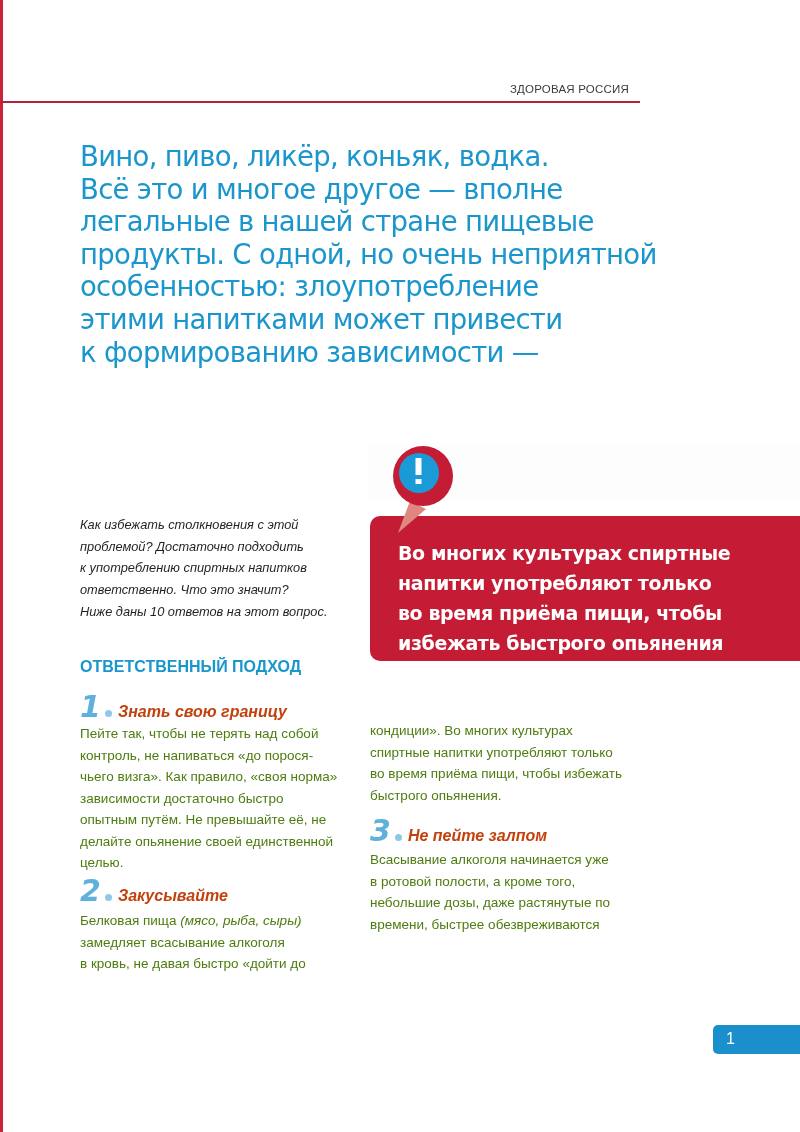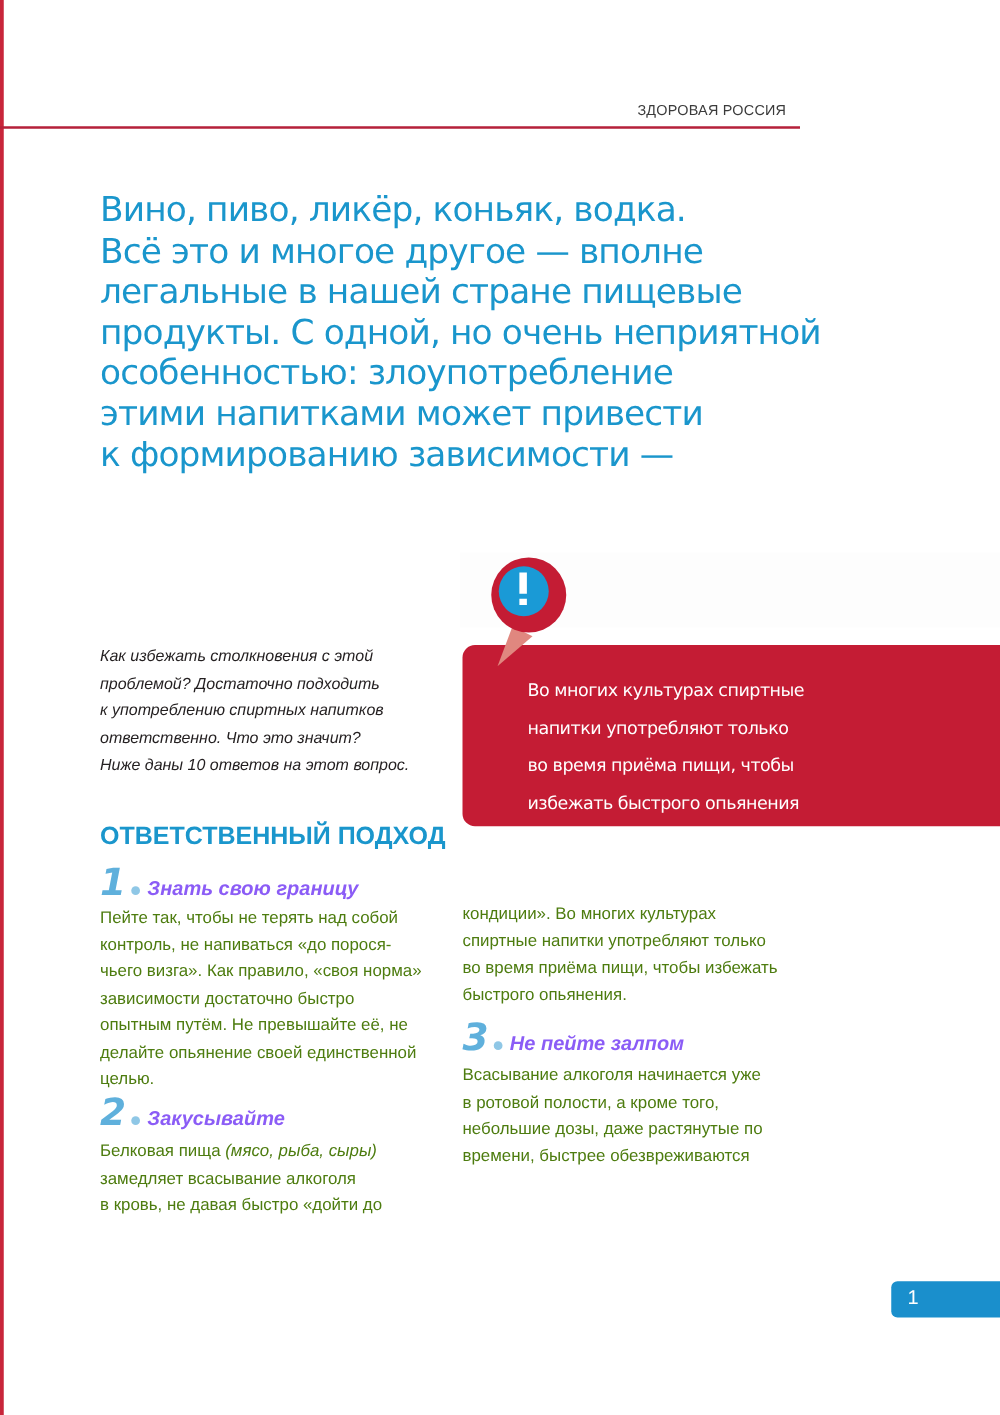--- a/index.html
+++ b/index.html
@@ -7,53 +7,53 @@
       width: 800px; height: 1132px; position: relative; overflow: hidden;
       background: #ffffff; font-family: "Liberation Sans", sans-serif; color: #231f20;
     }
     .left-rule { position: absolute; left: 0; top: 0; width: 3px; height: 1132px; background: #c8253a; }
     .header-rule { position: absolute; left: 0; top: 101px; width: 640px; height: 2px; background: #b5213a; }
     .running-head {
       position: absolute; right: 171px; top: 83px; font-size: 11.5px; letter-spacing: 0.2px;
       color: #3b3b3b; font-family: "Liberation Sans", sans-serif;
     }
     .lead {
-      position: absolute; left: 80px; top: 152px; width: 600px;
+      position: absolute; left: 80px; top: 140px; width: 600px;
       font-size: 27.5px; line-height: 32.6px; color: #1a96cc; font-family: "DejaVu Sans", sans-serif;
       letter-spacing: -0.7px;
     }
     .lead div { white-space: nowrap; }
     .intro {
       position: absolute; left: 80px; top: 514px; width: 280px;
       font-size: 12.8px; line-height: 21.7px; font-style: italic; color: #231f20;
     }
     .intro div { white-space: nowrap; }
     .callout-bg { position: absolute; left: 368px; top: 442px; width: 432px; height: 60px; background: #fdfdfd; }
     .callout {
       position: absolute; left: 370px; top: 516px; width: 430px; height: 145px;
       background: #c41c34; border-radius: 10px 0 0 10px;
     }
     .callout-text {
-      position: absolute; left: 28px; top: 22px; color: #ffffff; font-weight: normal;
-      font-size: 14px; line-height: 30px; font-family: "DejaVu Sans", sans-serif; letter-spacing: -0.4px; margin-left: 24px;
+      position: absolute; left: 28px; top: 22px; color: #ffffff; font-weight: bold;
+      font-size: 19px; line-height: 30px; font-family: "DejaVu Sans", sans-serif; letter-spacing: -0.4px;
     }
     .callout-text div { white-space: nowrap; }
     .alert-badge { position: absolute; left: 390px; top: 443px; width: 70px; height: 90px; }
     .section-title {
       position: absolute; left: 80px; top: 658px; color: #1a96cc; font-weight: bold;
-      font-size: 20px; font-family: "Liberation Sans", sans-serif;
+      font-size: 16px; font-family: "Liberation Sans", sans-serif;
     }
     .item-head { position: absolute; display: flex; align-items: baseline; gap: 4px; }
     .item-num {
       font-size: 30px; font-style: italic; font-weight: bold; color: #5fb0dc;
       font-family: "DejaVu Sans", sans-serif; line-height: 1;
     }
     .item-dot { display: inline-block; width: 7px; height: 7px; border-radius: 50%; background: #8fc7e6; margin-right: 2px; }
     .item-title {
-      font-size: 16px; font-style: italic; font-weight: bold; color: #8b5cf6;
+      font-size: 16px; font-style: italic; font-weight: bold; color: #c2410c;
       font-family: "Liberation Sans", sans-serif;
     }
     .body-text {
       position: absolute; font-size: 13.5px; line-height: 21.5px; color: #4d7c0f;
       font-family: "Liberation Sans", sans-serif;
     }
     .body-text div { white-space: nowrap; }
     .page-tab {
       position: absolute; left: 713px; top: 1025px; width: 90px; height: 29px;
       background: #1a8fcc; border-radius: 5px 0 0 5px;

